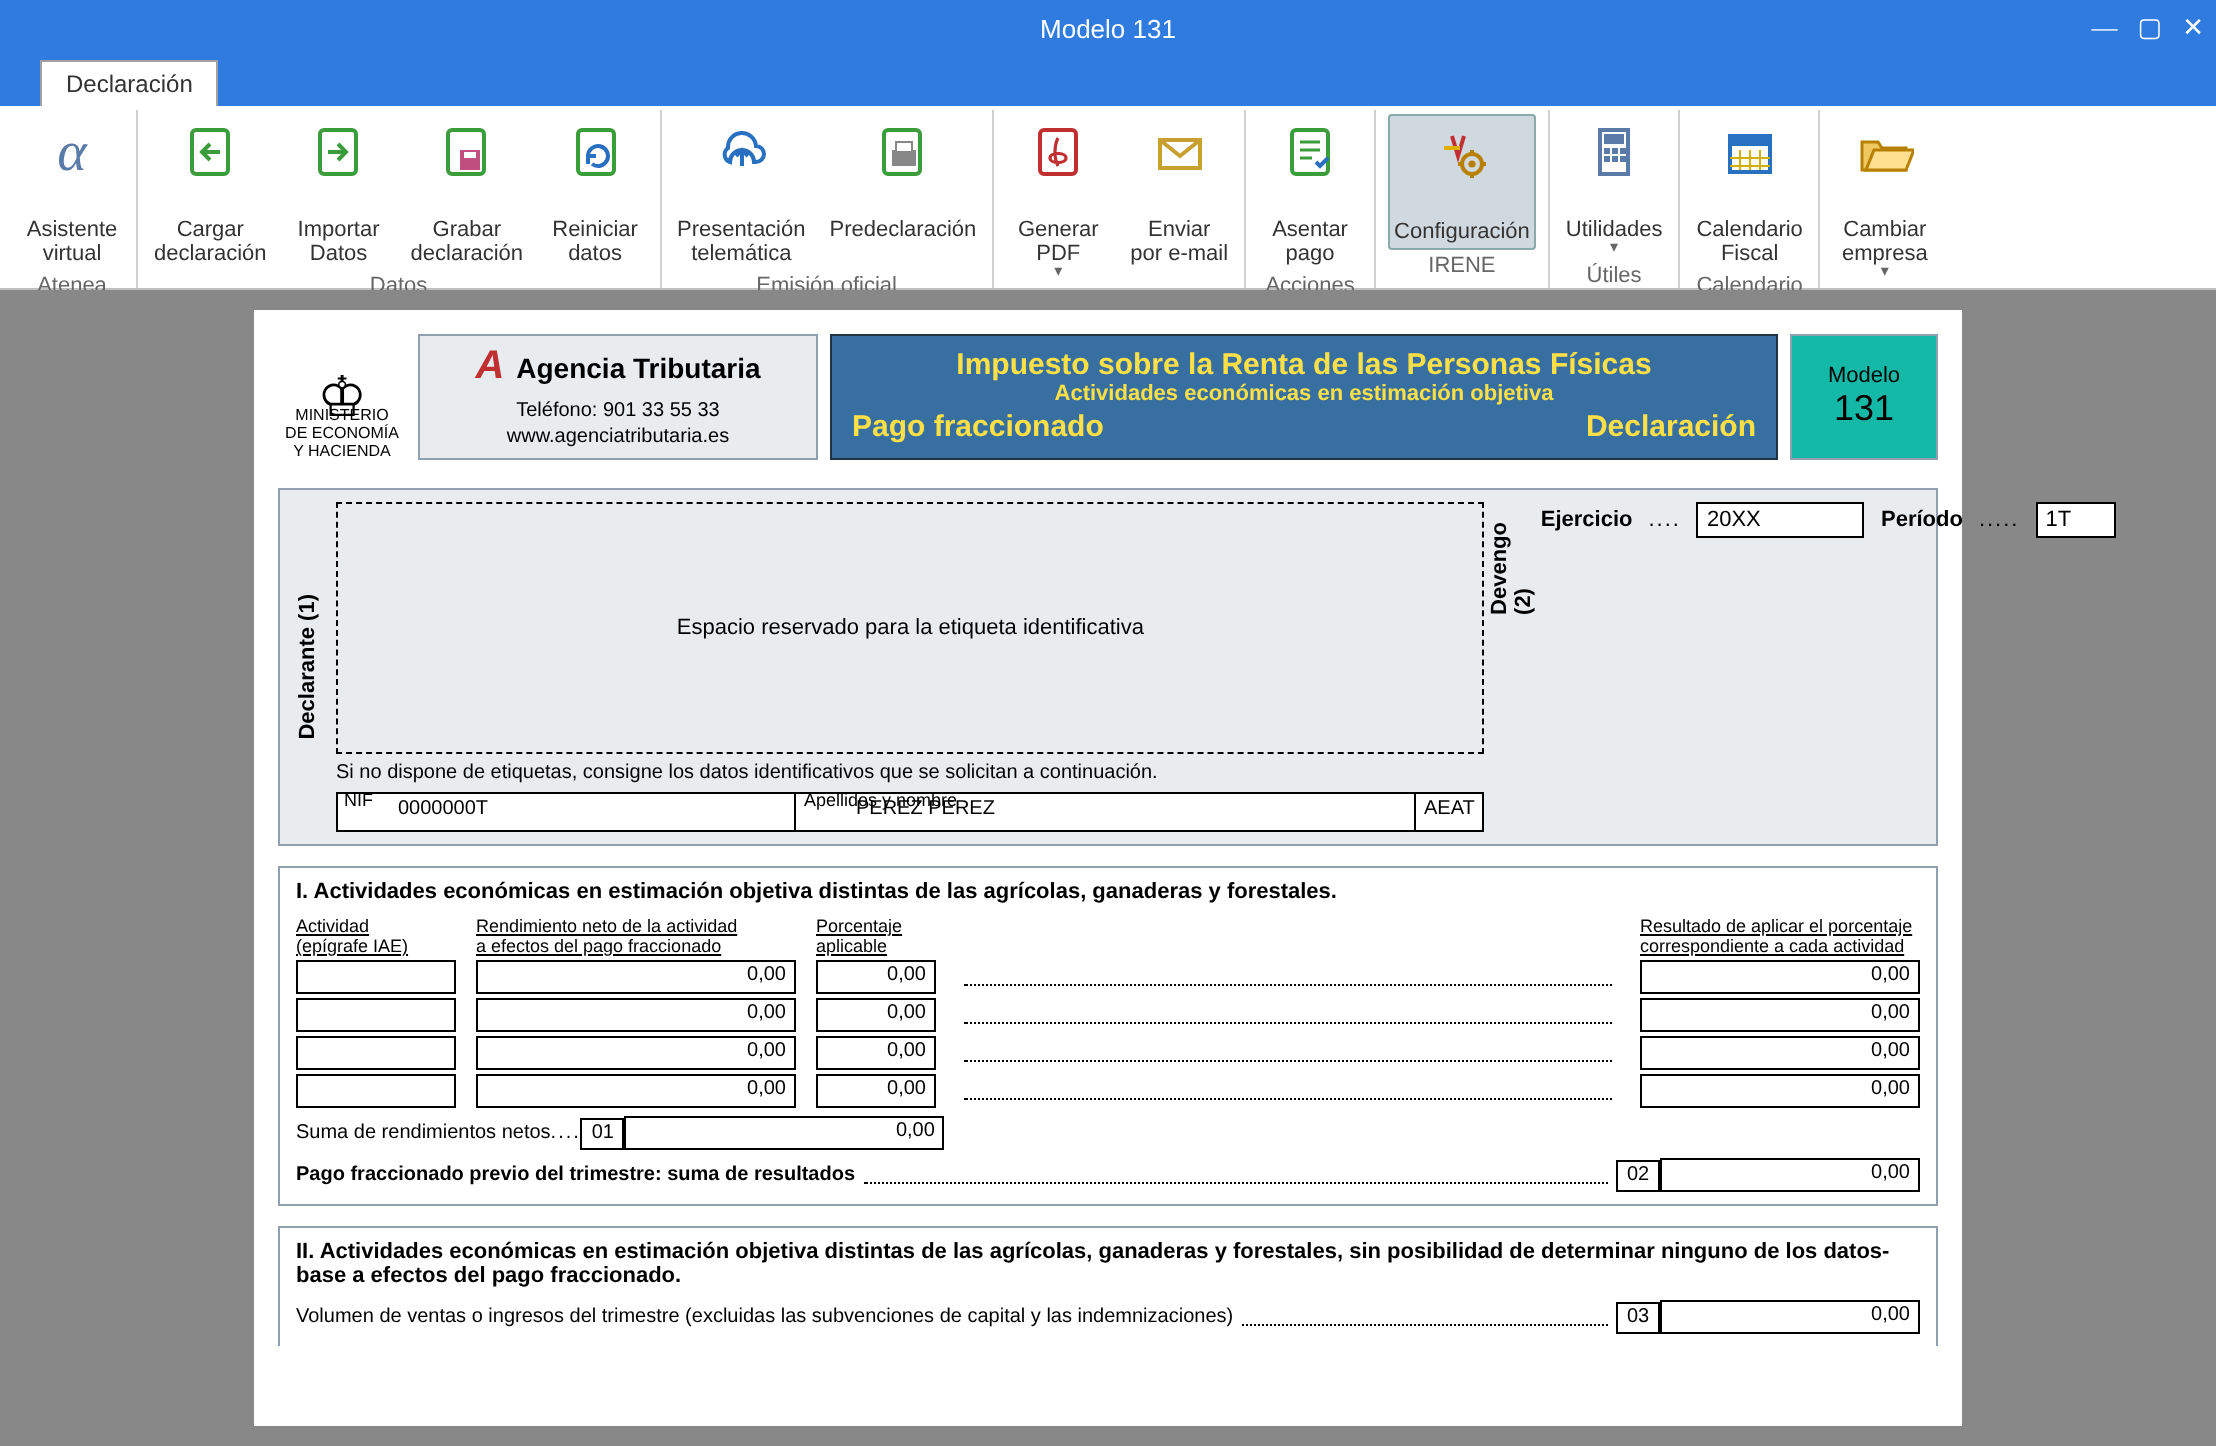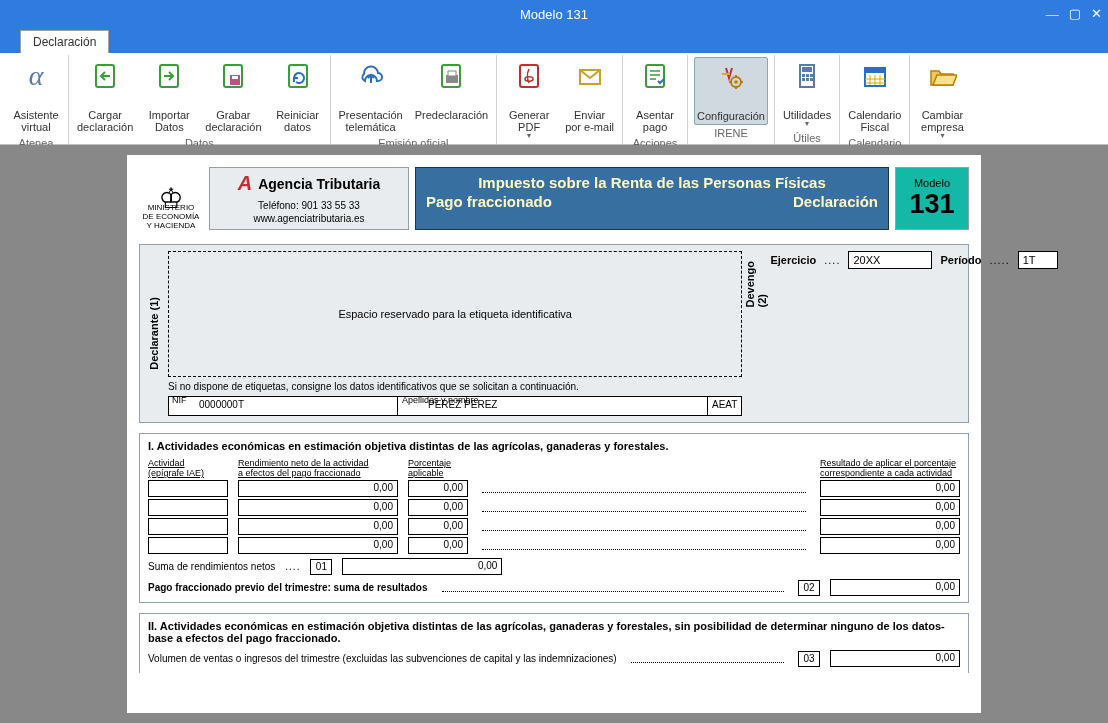--- a/index.html
+++ b/index.html
@@ -20,46 +20,46 @@
 .ritem .caret { font-size: 8px; color: #666; margin-top: -2px; }
 .rgroup .gname { font-size: 11px; color: #666; text-align: center; margin-top: auto; padding: 2px 0 3px 0; }
 .workarea { flex: 1; background: #888; overflow-y: scroll; display: flex; justify-content: center; padding: 10px 0; }
 .page { width: 854px; background: #fff; padding: 12px; }
 .hdr { display: flex; gap: 6px; margin-bottom: 14px; }
 .hdr .minbox { width: 64px; text-align: center; font-size: 8px; line-height: 9px; display:flex; flex-direction:column; align-items:center; justify-content:flex-end; }
 .hdr .minbox .crest { font-size: 28px; }
 .hdr .agbox { flex: 0 0 200px; background: #e8ecef; border: 1px solid #90a0b0; display:flex; flex-direction:column; align-items:center; justify-content:center; padding:4px; }
 .hdr .agbox .agtitle { font-size: 14px; font-weight: bold; display:flex; align-items:center; gap:6px;}
 .hdr .agbox .aginfo { font-size: 10px; text-align:center; margin-top:4px; line-height:13px;}
-.hdr .irpfbox { flex: 1; background: #376fa0; color: #fef9c3; border: 1px solid #234; padding: 6px 10px; }
+.hdr .irpfbox { flex: 1; background: #376fa0; color: #fde047; border: 1px solid #234; padding: 6px 10px; }
 .hdr .irpfbox .t1 { font-size: 15px; font-weight: bold; text-align:center;}
 .hdr .irpfbox .t2 { font-size: 11px; font-weight: bold; text-align:center;}
 .hdr .irpfbox .row3 { display:flex; justify-content:space-between; font-size:15px; font-weight:bold; margin-top:2px;}
 .hdr .modbox { width: 74px; background:#14b8a6; border:1px solid #90a0b0; display:flex; flex-direction:column; align-items:center; justify-content:center; }
 .hdr .modbox .ml { font-size:11px; }
-.hdr .modbox .mn { font-size:27px; font-weight:bold; }
+.hdr .modbox .mn { font-size:18px; font-weight:normal; }
 .section { background:#e8ecef; border:1px solid #90a0b0; padding:6px 8px; margin-bottom:10px; display:flex; gap:8px; position:relative;}
 .vlabel { writing-mode: vertical-rl; transform: rotate(180deg); font-size:11px; font-weight:bold; align-self:center; padding: 4px 0;}
 .etq { flex:1; }
 .etqbox { border:1px dashed #000; height:126px; display:flex; align-items:center; justify-content:center; font-size:11px; margin-bottom:4px;}
 .etqnote { font-size:10px; margin-bottom:4px;}
 .idrow { display:flex; gap:0;}
 .idcell { border:1px solid #000; padding:2px 4px; font-size:10px; }
 .idcell.v { background:#fff; }
 .dev { width: 332px; }
 .devrow { display:flex; align-items:center; gap:8px; font-size:11px; font-weight:bold;}
 .devrow input { border:1px solid #000; padding:2px 4px; width:84px; font-size:11px;}
 .devrow .dots{ flex:0 0 auto; letter-spacing:1px; font-weight:normal;}
 .section2 { border:1px solid #90a0b0; padding:6px 8px; margin-bottom:10px;}
 .section2 .title { font-size:11px; font-weight:bold; margin-bottom:6px;}
 .tbl { display:grid; grid-template-columns: 80px 160px 60px 1fr 140px; gap: 2px 10px; font-size:10px; align-items:center;}
 .thd { font-size:9px; text-align:left;text-decoration:underline; }
 .tcell { border:1px solid #000; background:#fff; height:17px; padding:1px 4px; text-align:right; }
 .tcell.c { text-align:center;}
-.sumrow { display:flex; align-items:center; gap:10px; font-size:10px; margin-top:4px;}
+.sumrow { display:flex; align-items:center; gap:0; font-size:10px; margin-top:4px;}
 .sumrow .box { border:1px solid #000; background:#fff; padding:0 4px; font-size:10px; min-width:22px; display:inline-flex; align-items:center; justify-content:center; height:16px;}
 .sumrow .val { border:1px solid #000; background:#fff; padding:1px 4px; text-align:right; width:130px; height:17px; margin-left:auto;}
 .dotsfill { flex:1; border-bottom:1px dotted #000; margin:0 4px; height:8px;}
 svg { display:block; }
 ::-webkit-scrollbar { width: 16px; background:#eee;}
 ::-webkit-scrollbar-thumb { background:#bbb; border:1px solid #999;}
 </style>
 </head>
 <body>
 
@@ -314,20 +314,21 @@
             <span style="color:#c03030;font-size:20px;font-weight:bold;font-style:italic">A</span>
             <span>Agencia Tributaria</span>
           </div>
           <div class="aginfo">
             <div>Teléfono: 901 33 55 33</div>
             <div>www.agenciatributaria.es</div>
           </div>
         </div>
         <div class="irpfbox">
           <div class="t1">Impuesto sobre la Renta de las Personas Físicas</div>
+          <div class="t2">Actividades económicas en estimación objetiva</div>
           <div class="row3">
             <span>Pago fraccionado</span>
             <span>Declaración</span>
           </div>
         </div>
         <div class="modbox">
           <div class="ml">Modelo</div>
           <div class="mn">131</div>
         </div>
       </div>

